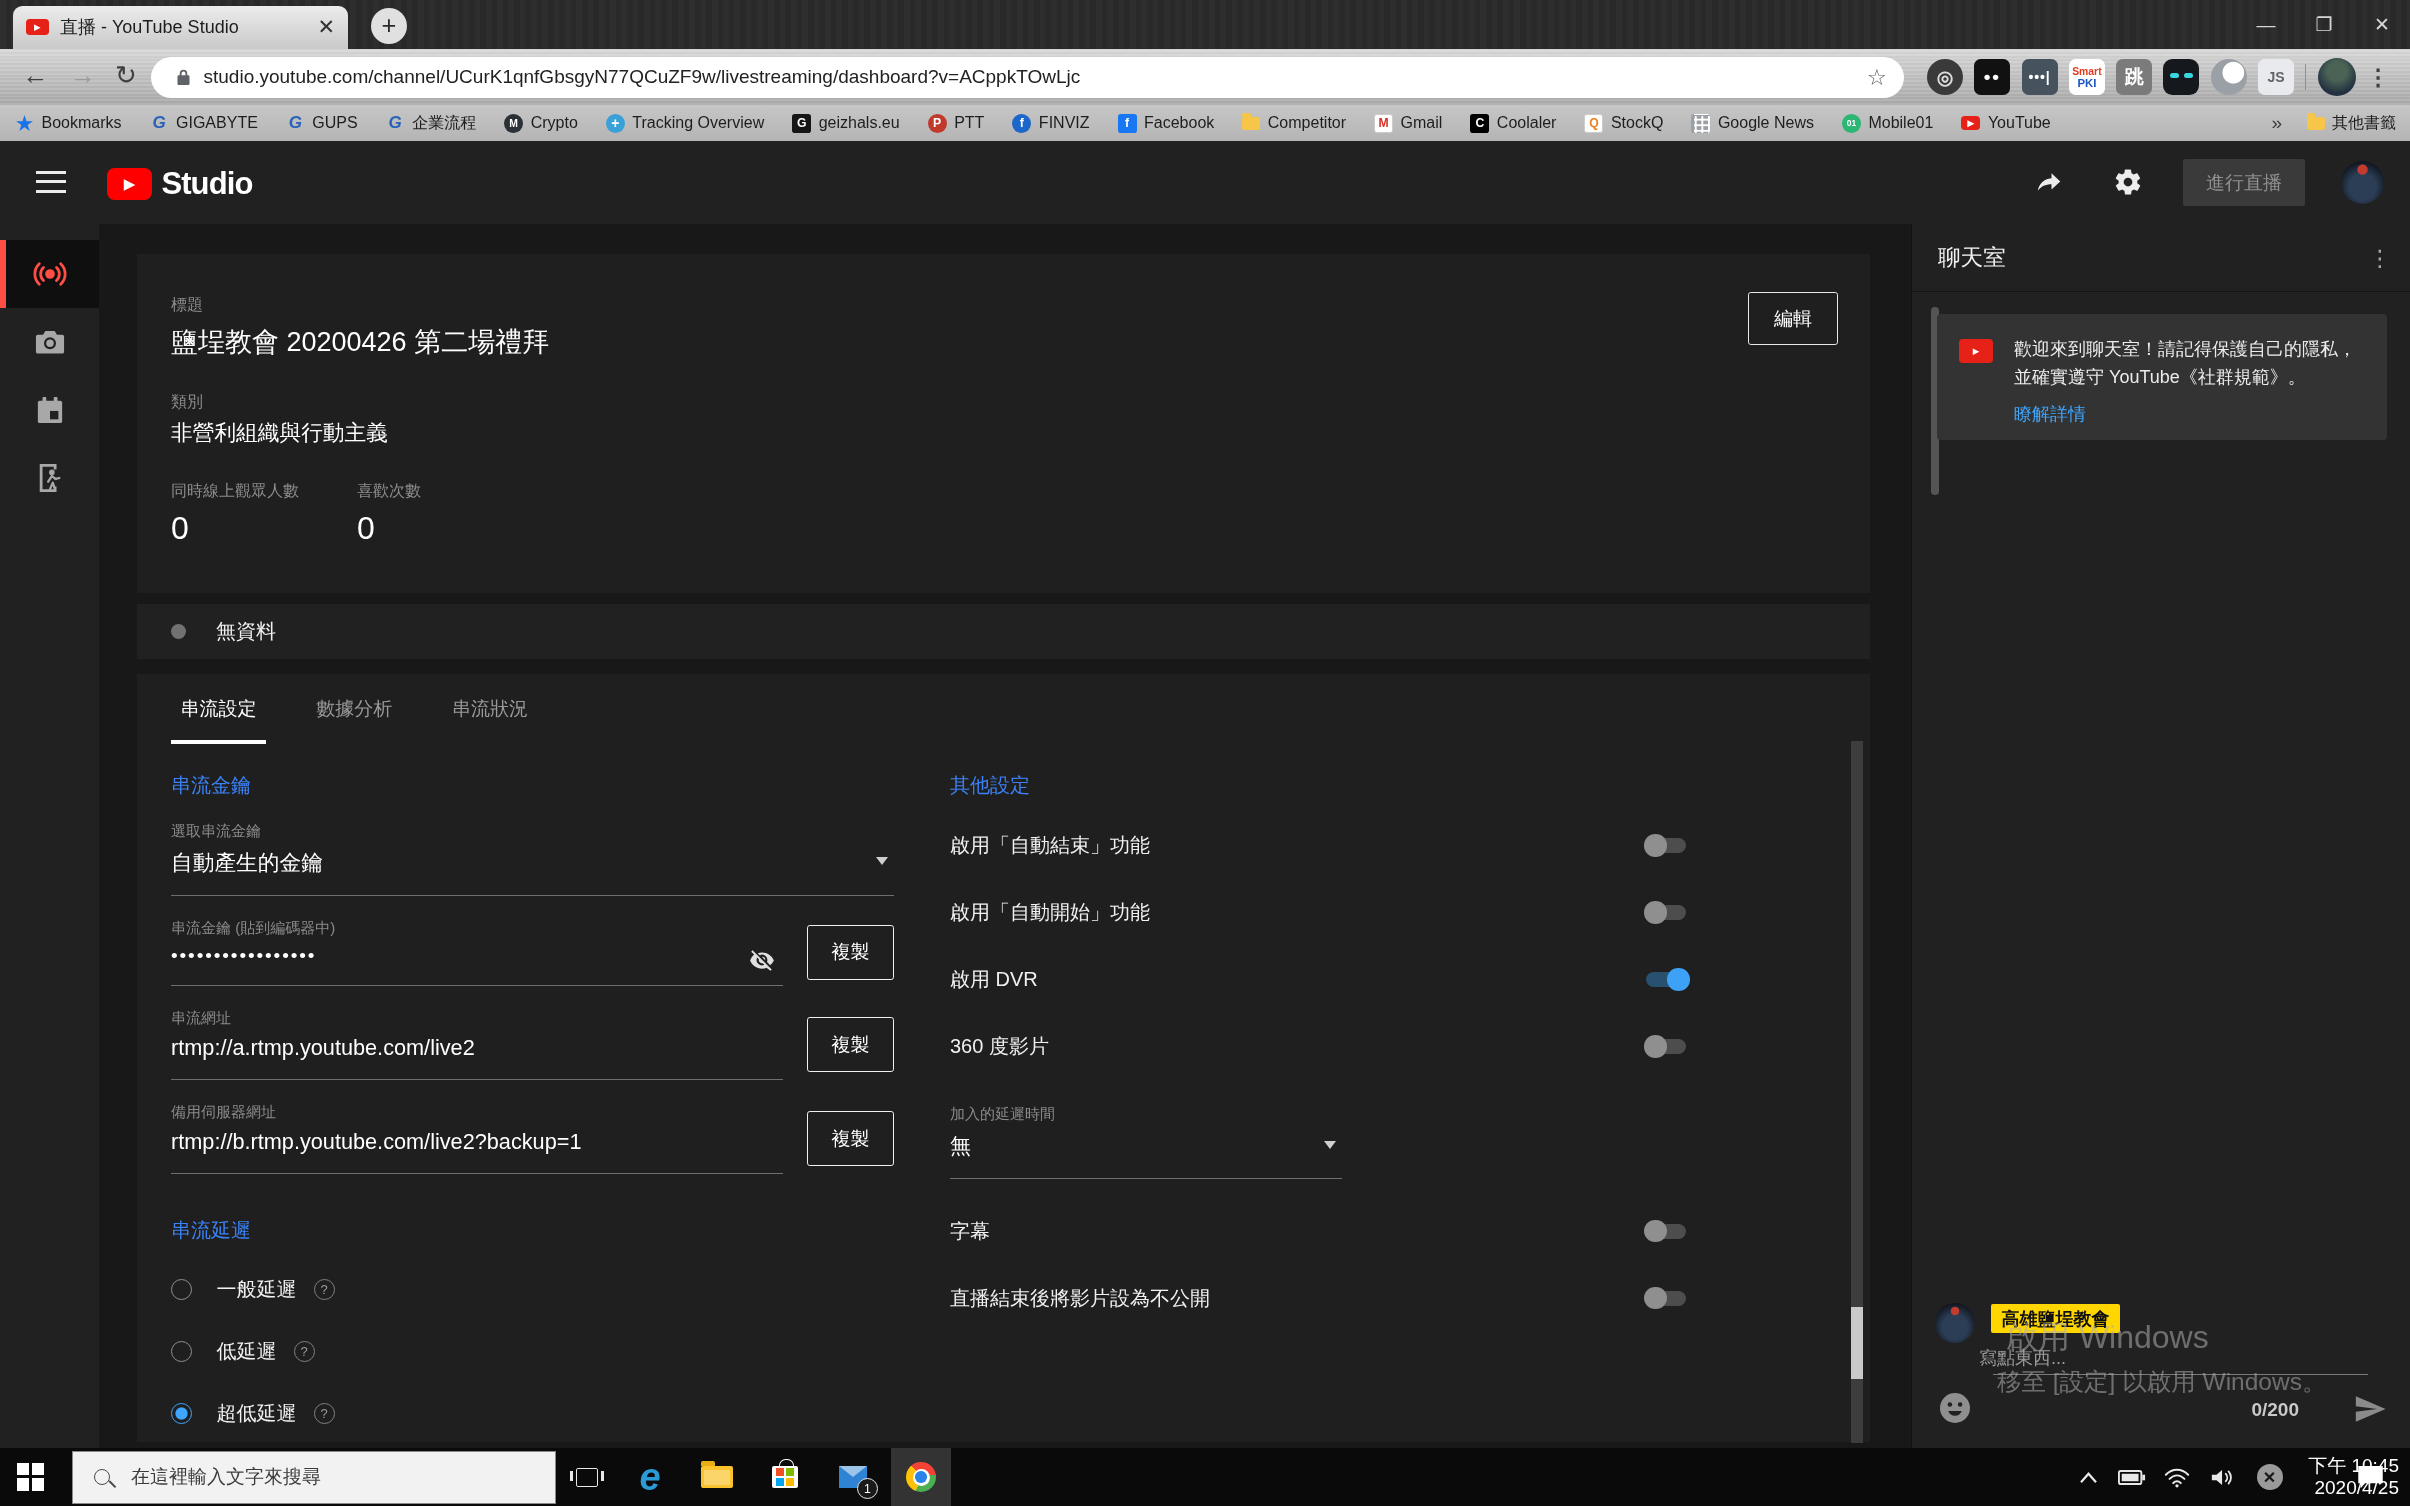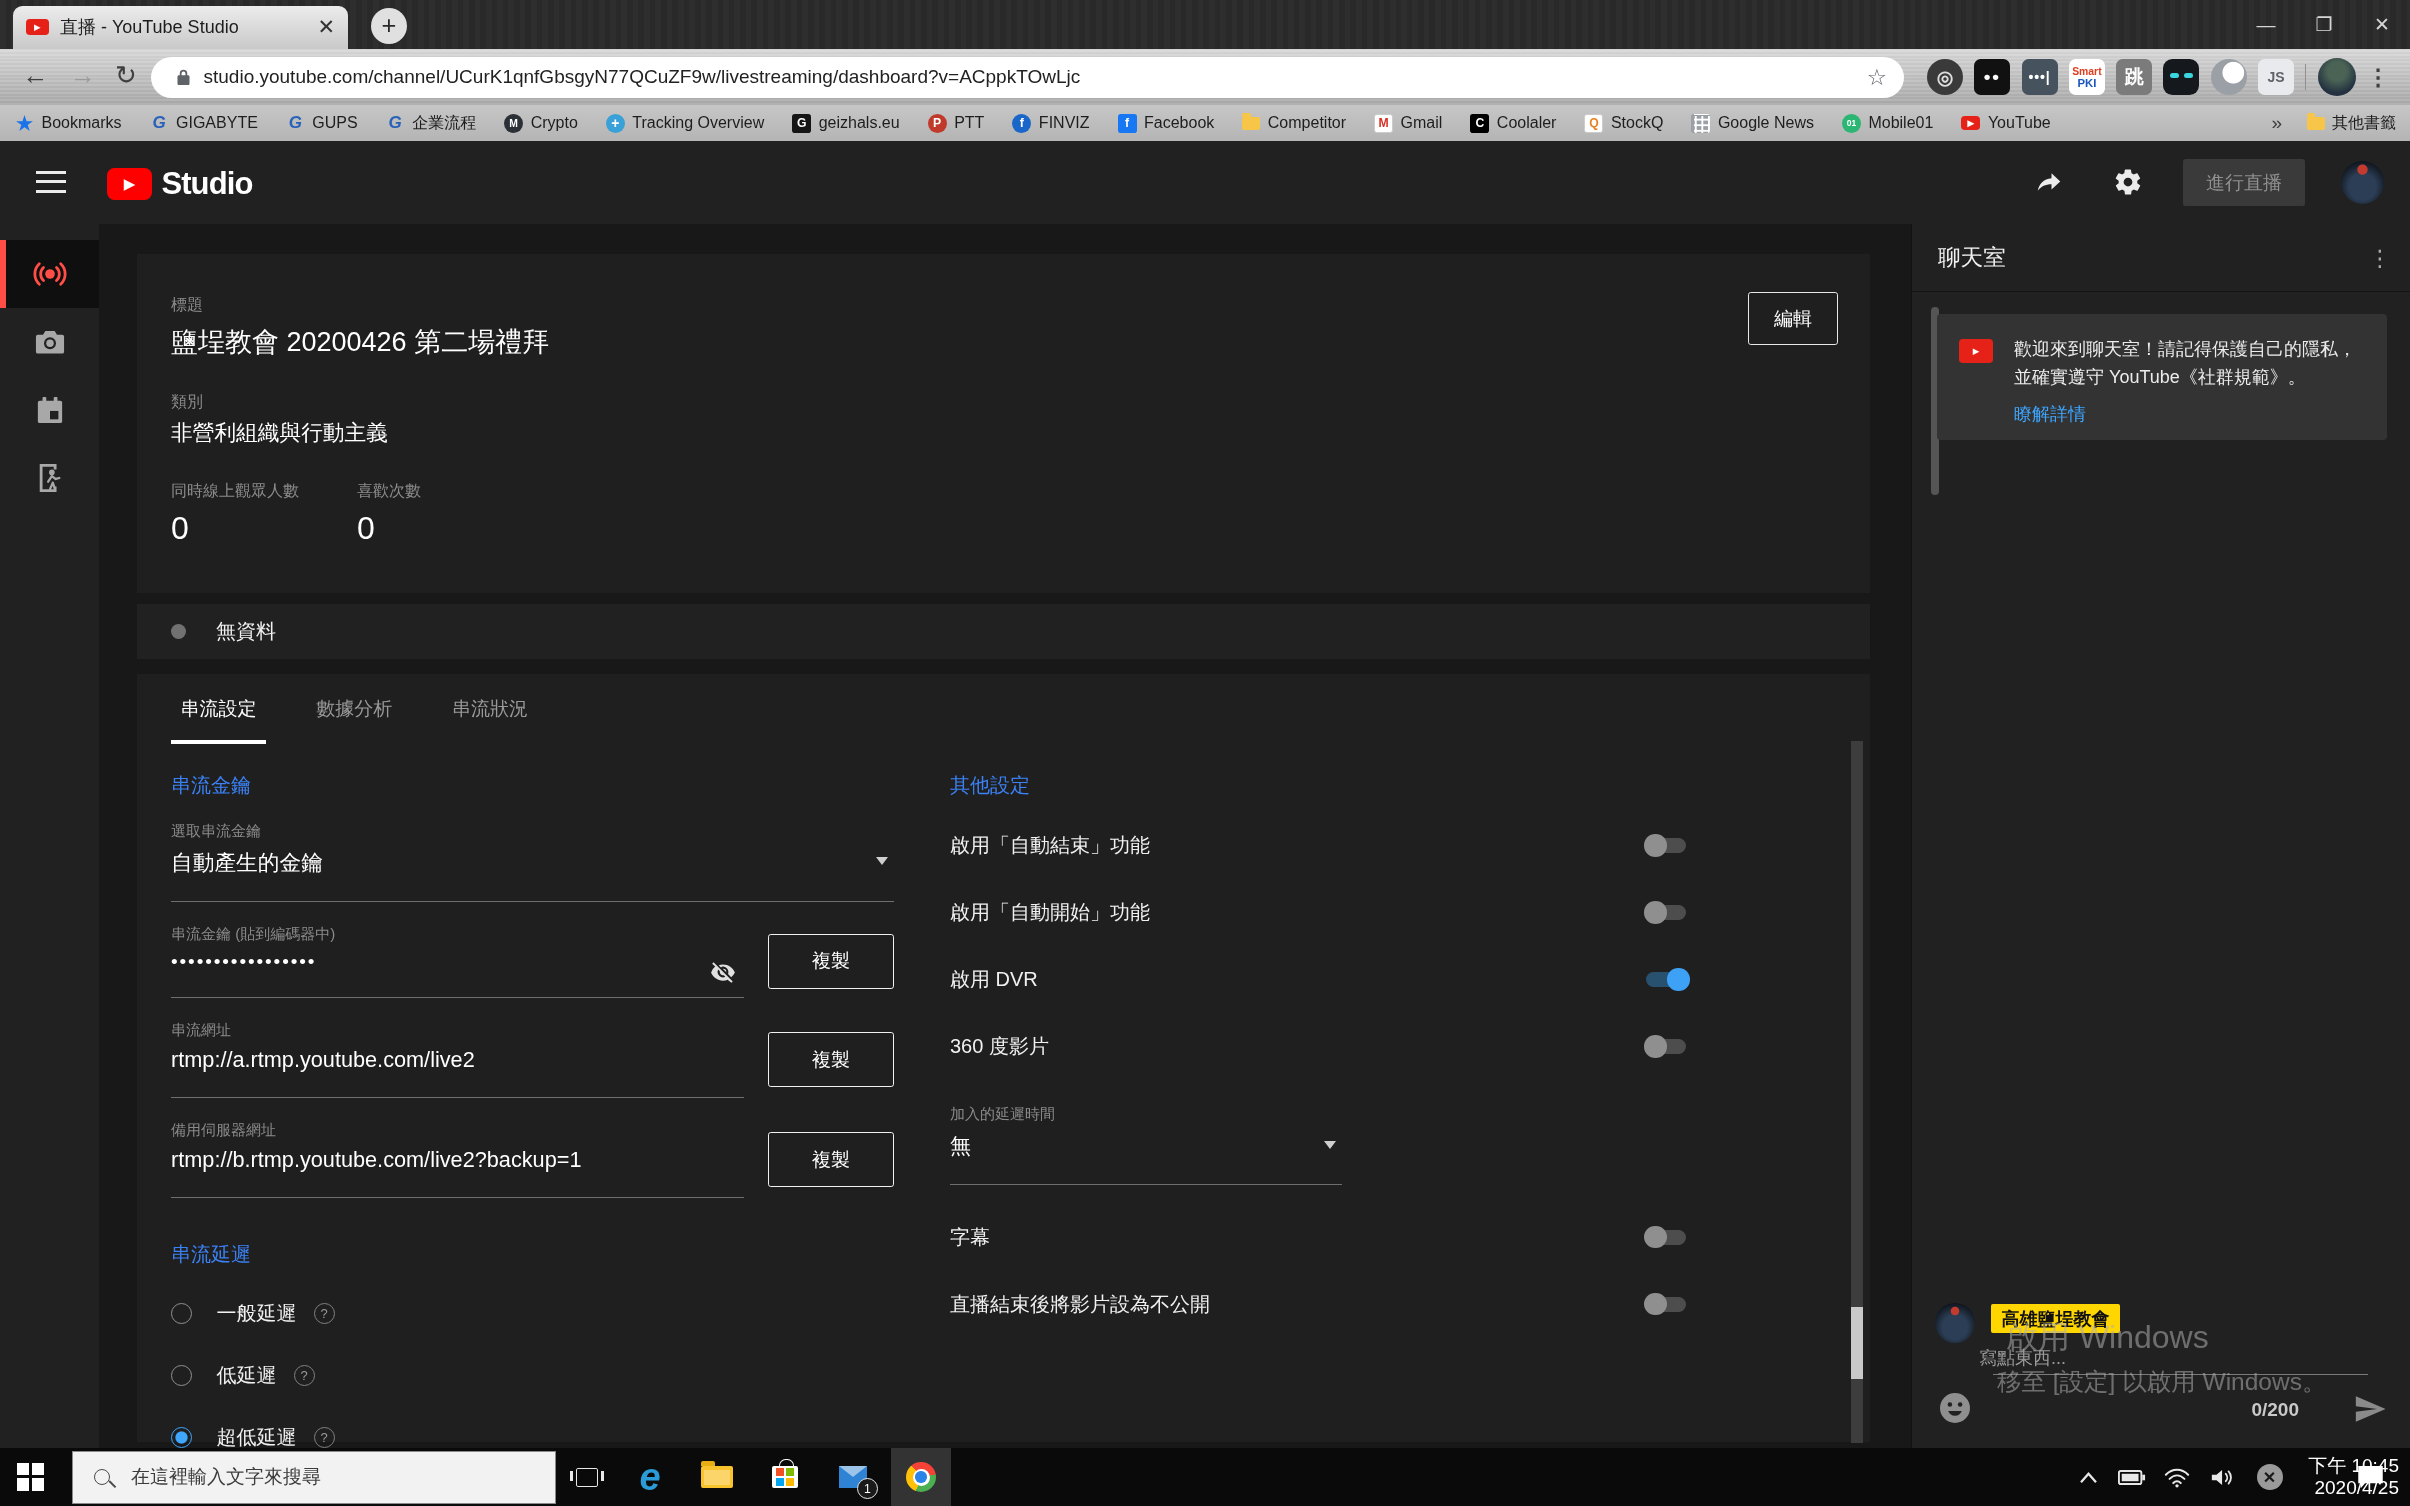--- a/index.html
+++ b/index.html
@@ -133,28 +133,28 @@
   #tabs { height:70px; display:flex; padding-left:34px; }
   .ptab { font-size:19px; color:#9a9a9a; display:flex; align-items:center; padding:0 9.4px;
           margin-right:41px; position:relative; }
   .ptab.active { color:#fff; }
   .ptab.active:after { content:''; position:absolute; left:0; bottom:0; width:100%; height:3.8px; background:#fff; }
 
   #settings { display:flex; padding:28px 34px 0 34px; }
   #col-left { width:723px; flex:none; }
   .sec-h { font-size:20px; color:#3b82f6; }
   .flabel { font-size:15px; color:#8a8a8a; }
-  .fval { font-size:21.7px; color:#fff; margin-top:7.5px; padding-bottom:24px; border-bottom:0.9px solid #6e6e6e;
+  .fval { font-size:21.7px; color:#fff; margin-top:7.5px; padding-bottom:18px; border-bottom:0.9px solid #6e6e6e;
           position:relative; }
   .caret { position:absolute; right:5.6px; top:9.4px; width:0; height:0; border-left:6.6px solid transparent;
            border-right:6.6px solid transparent; border-top:8.5px solid #cfcfcf; }
   #key-select { margin-top:22.6px; }
   .frow { display:flex; align-items:center; margin-top:22.6px; }
   .ffield { flex:1; position:relative; }
-  .copy-btn { width:126px; height:55px; border:1.9px solid #f1f1f1; border-radius:2.8px; color:#fff;
+  .copy-btn { width:87px; height:55px; border:1.9px solid #f1f1f1; border-radius:2.8px; color:#fff;
               font-size:19px; display:flex; align-items:center; justify-content:center; margin-left:24.5px; flex:none; }
   #masked-key { letter-spacing:1.9px; font-size:19px; }
   #eye-btn { position:absolute; right:7.5px; bottom:13px; }
   #delay-h { margin-top:43px; }
   .radio-row { display:flex; align-items:center; margin-top:28px; height:34px; }
   .radio { width:21px; height:21px; border:1.9px solid #909090; border-radius:50%; flex:none; }
   .radio.selected { border-color:#3ea6ff; background:radial-gradient(circle,#3ea6ff 0 5.6px,transparent 6.6px); }
   .radio-label { color:#f1f1f1; font-size:20px; margin-left:24.5px; }
   .help { width:21px; height:21px; border:1.9px solid #808080; border-radius:50%; color:#9a9a9a; font-size:13px;
           display:flex; align-items:center; justify-content:center; margin-left:17px; flex:none; }

